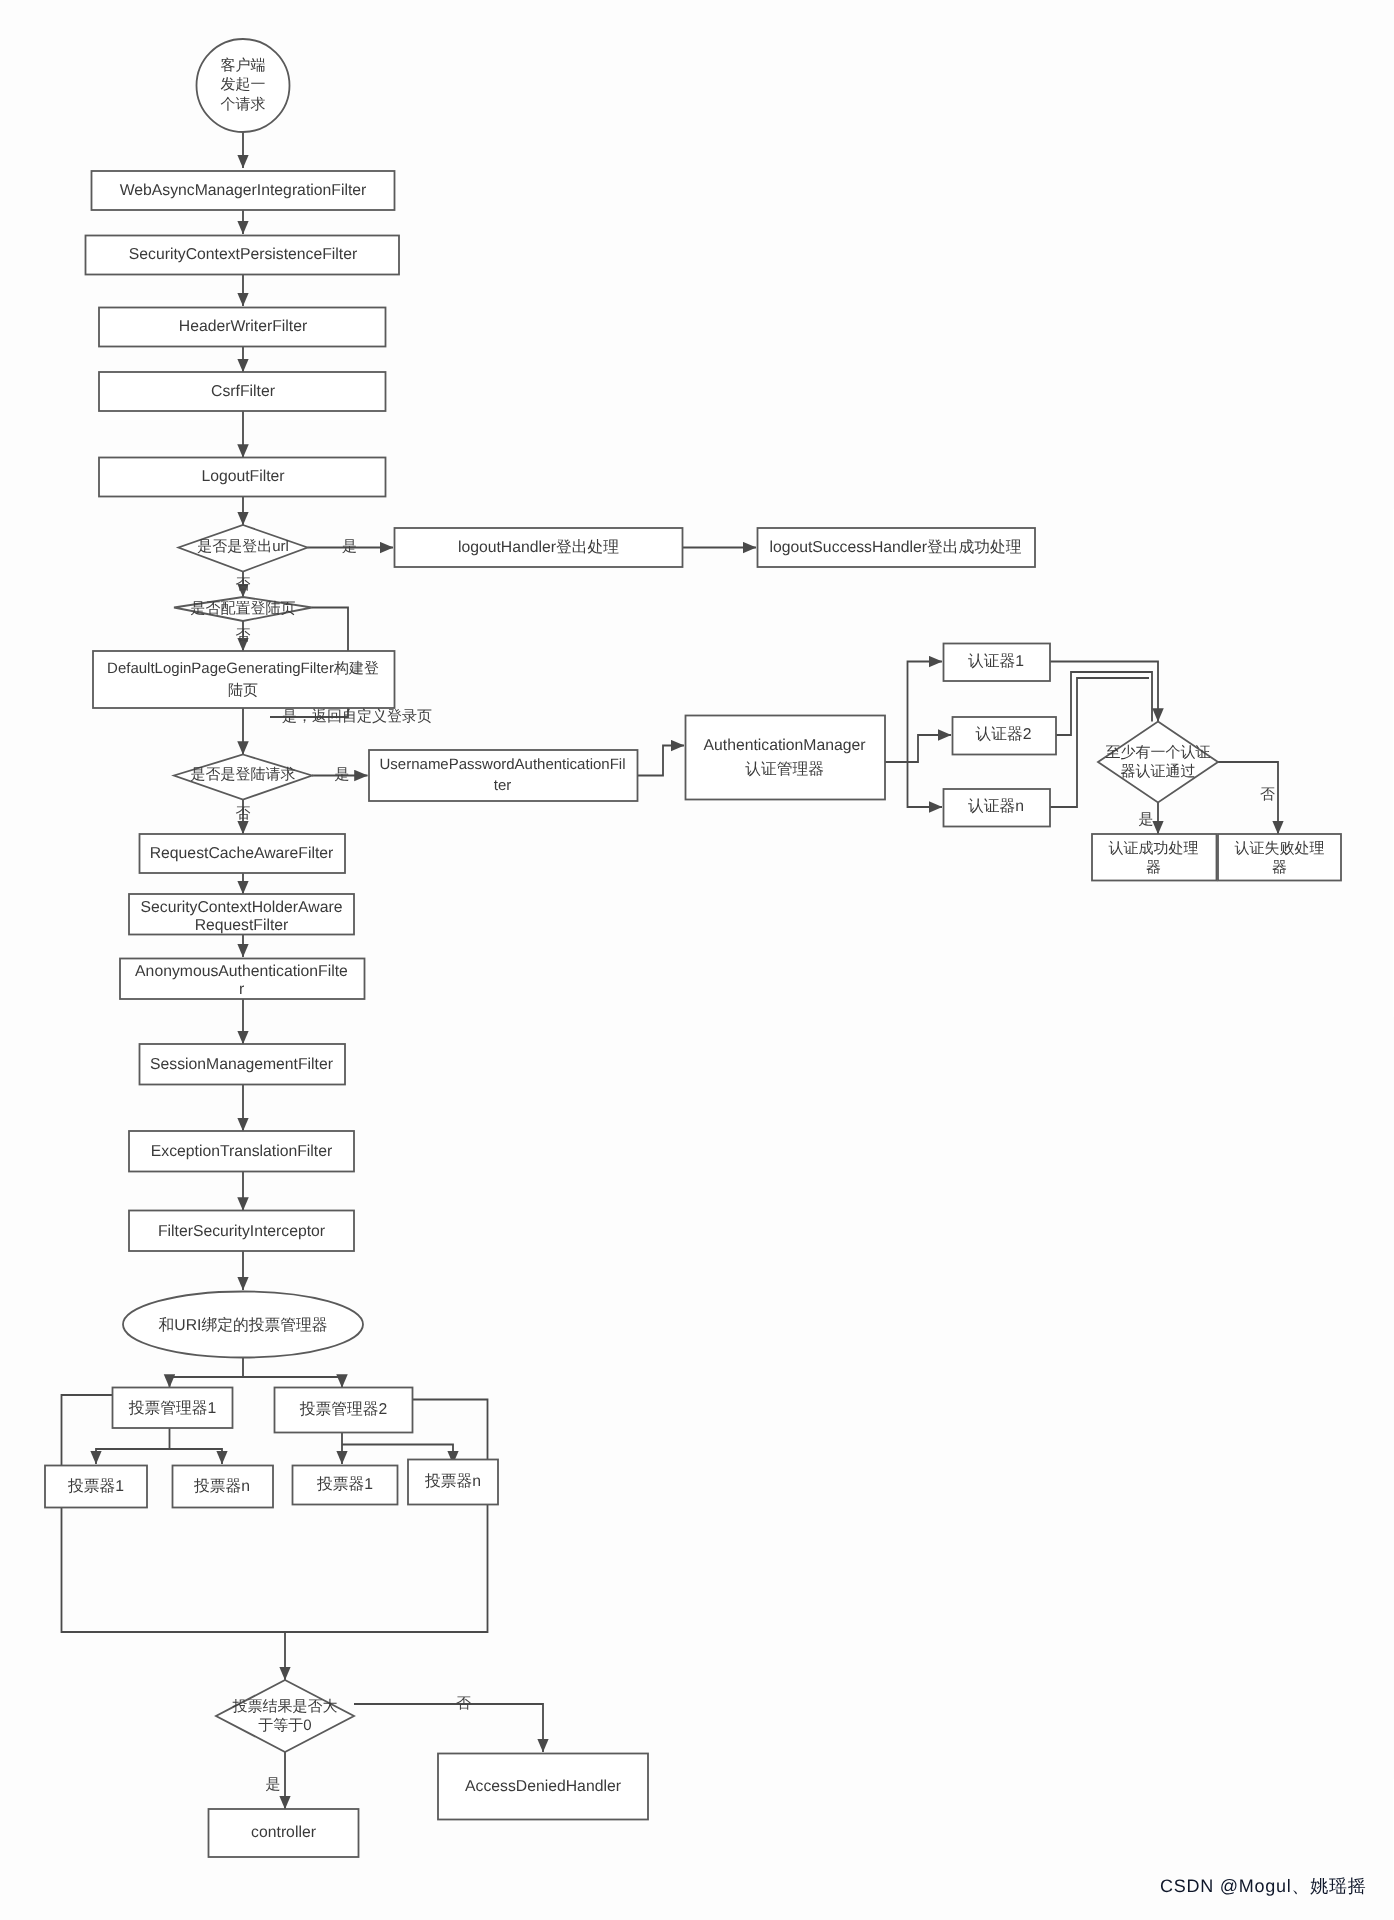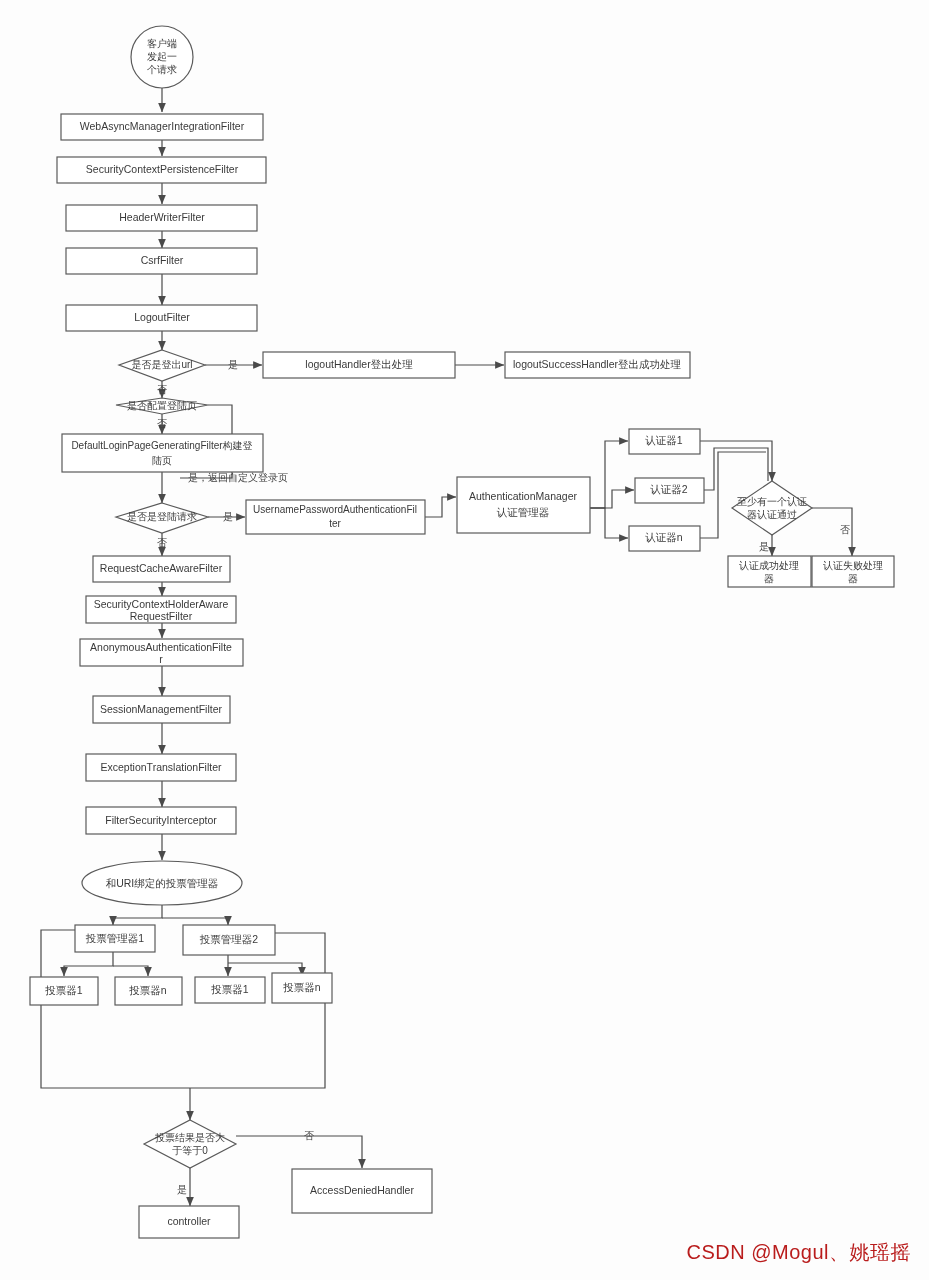--- a/index.html
+++ b/index.html
@@ -52,22 +52,22 @@
   .conn {
     fill: none;
     stroke: #4a4a4a;
     stroke-width: 1.2;
   }
   .watermark {
     position: absolute;
     right: 18px;
     bottom: 14px;
     font-family: "Liberation Sans", "DejaVu Sans", sans-serif;
-    font-size: 20px;
-    color: #b91c1c;
+    font-size: 12px;
+    color: #0f172a;
     letter-spacing: 0.5px;
     user-select: none;
   }
 </style>
 </head>
 <body>
 
 <div id="canvas">
 
   <svg id="flow-svg" viewBox="0 0 929 1280">

